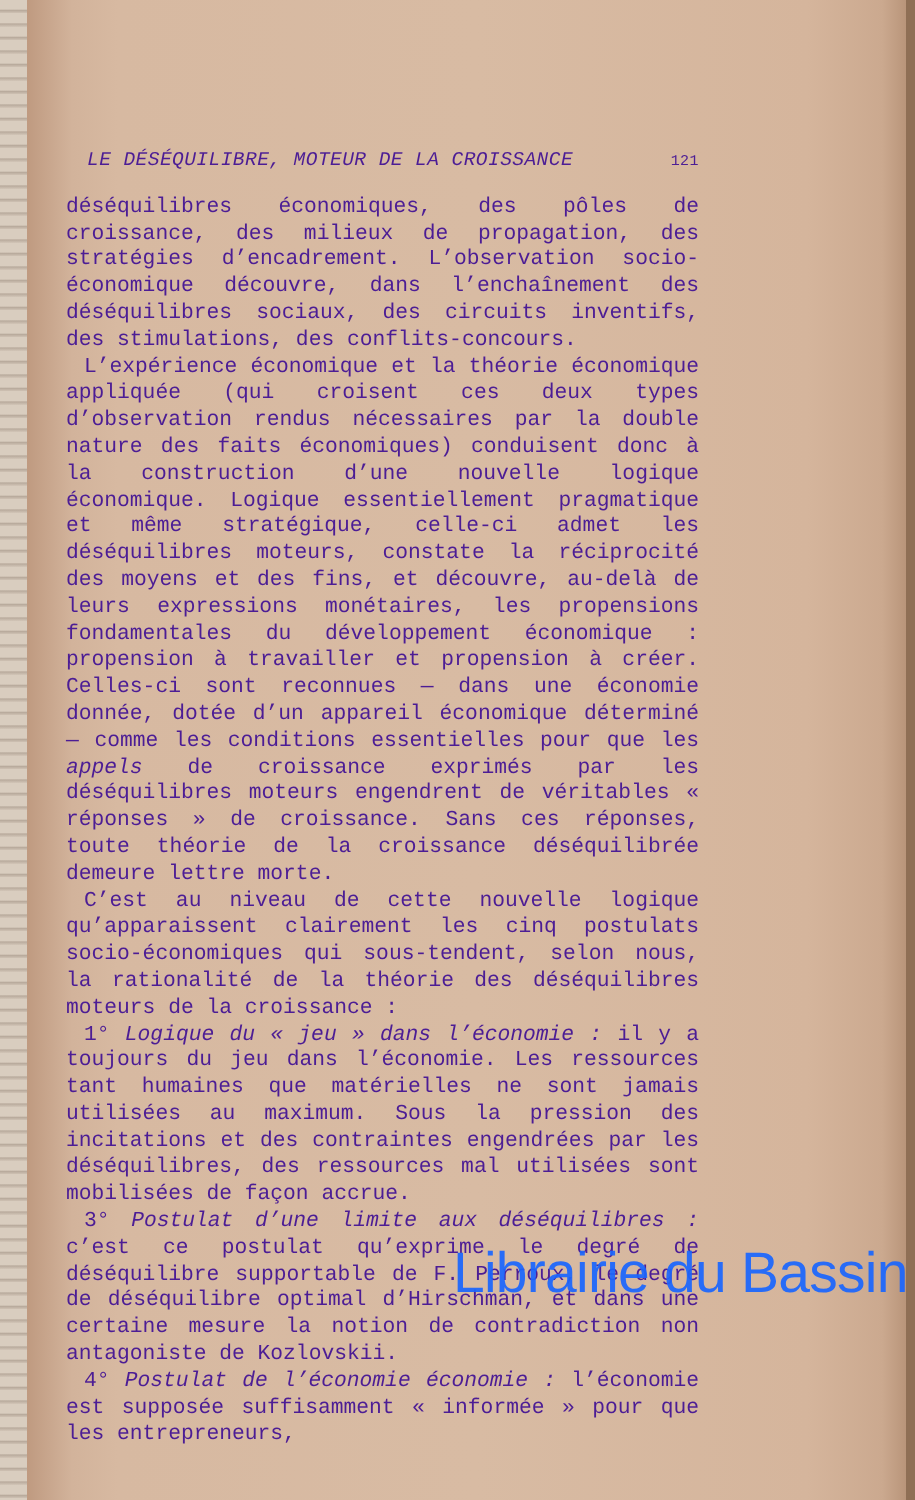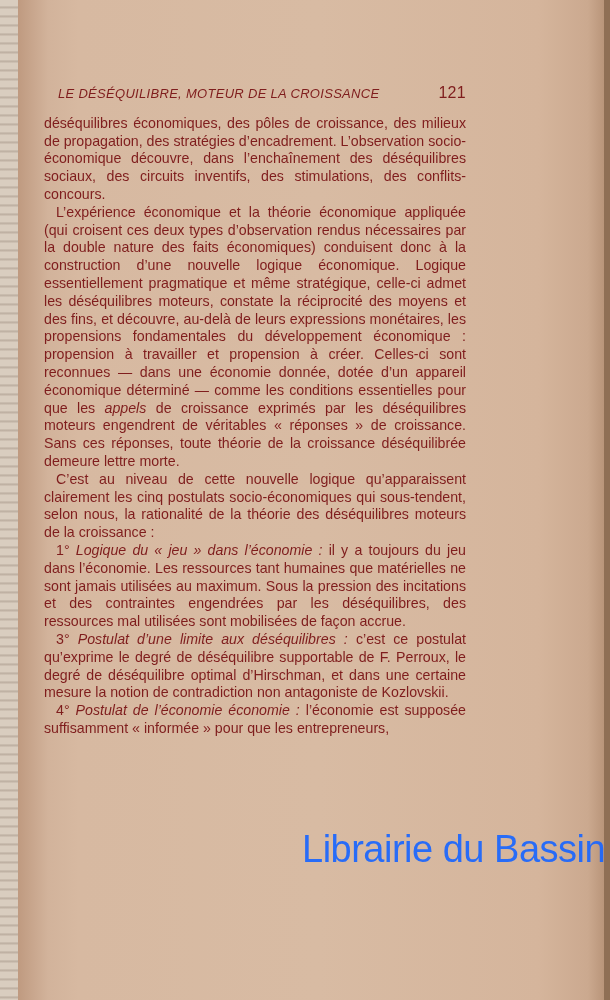--- a/index.html
+++ b/index.html
@@ -13,30 +13,30 @@
   }
   .page {
     position: absolute; left: 18px; top: 0; width: 586px; height: 1000px;
     background: linear-gradient(90deg, #bf9a80 0px, #d2b39b 30px, #d7b9a1 60px, #d8bba3 300px, #d5b59c 520px, #cba98f 570px, #b9957a 586px);
   }
   .right-edge {
     position: absolute; right: 0; top: 0; width: 6px; height: 1000px;
     background: #8f6f55;
   }
   .text {
-    position: absolute; left: 44px; top: 84px; width: 422px;
-    font-family: Liberation Sans, sans-serif; color: #7f1d1d;
+    position: absolute; left: 44px; top: 98px; width: 422px;
+    font-family: Liberation Mono, monospace; color: #4c1d95;
     font-size: 14.2px; line-height: 17.8px;
   }
   .running-head {
     display: flex; justify-content: space-between; align-items: baseline;
     font-style: italic; font-size: 13px; letter-spacing: 0.3px;
     margin-bottom: 12px; padding-left: 14px;
   }
-  .running-head .num { font-style: normal; font-size: 16px; }
+  .running-head .num { font-style: normal; font-size: 10px; }
   .p { text-align: justify; text-align-last: left; margin: 0; }
   .p.indent { text-indent: 12px; }
   .i { font-style: italic; }
   .watermark {
     position: absolute; left: 270px; top: 828px;
     font-family: "Liberation Sans", sans-serif; font-size: 38px;
     color: #1a66ff; opacity: 0.92; white-space: nowrap; letter-spacing: -0.5px; margin-left: 32px;
   }
 </style>
 </head>

